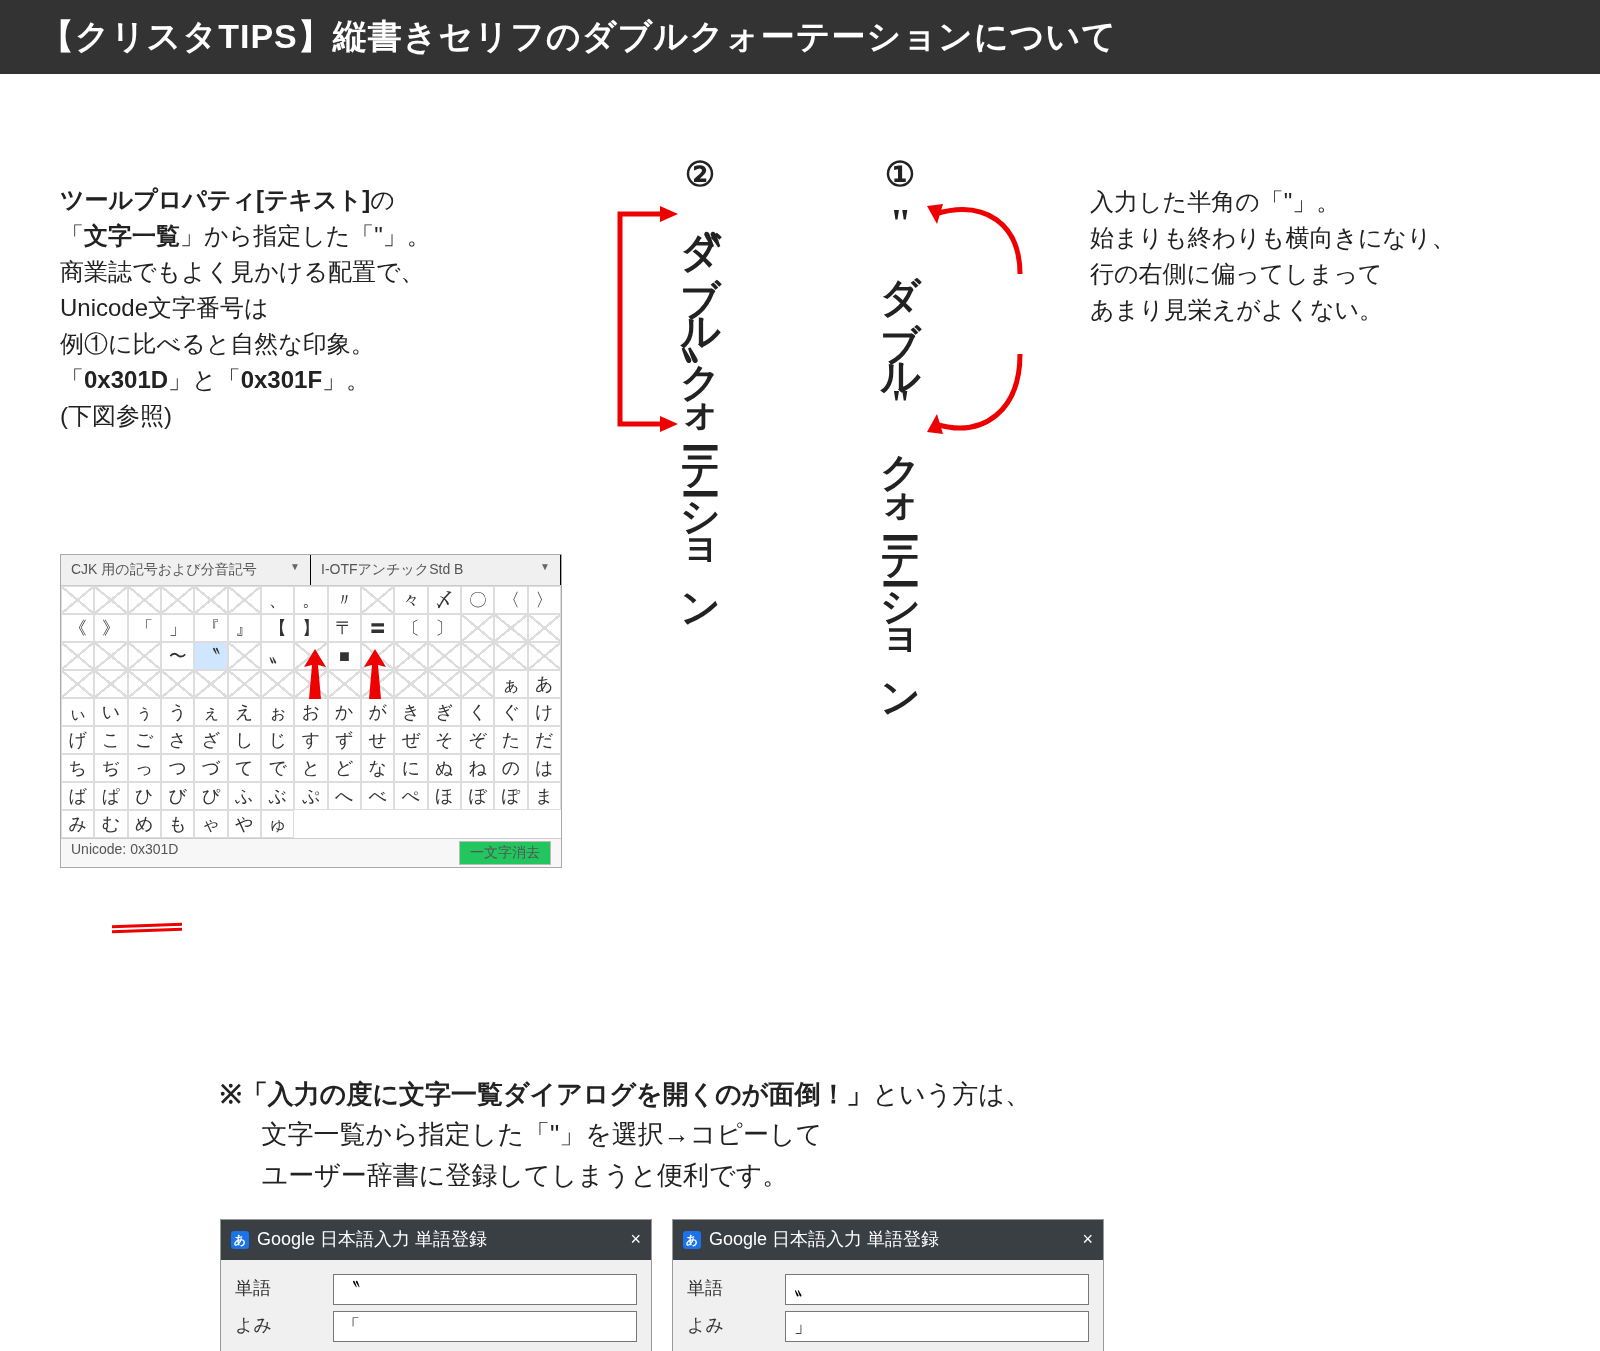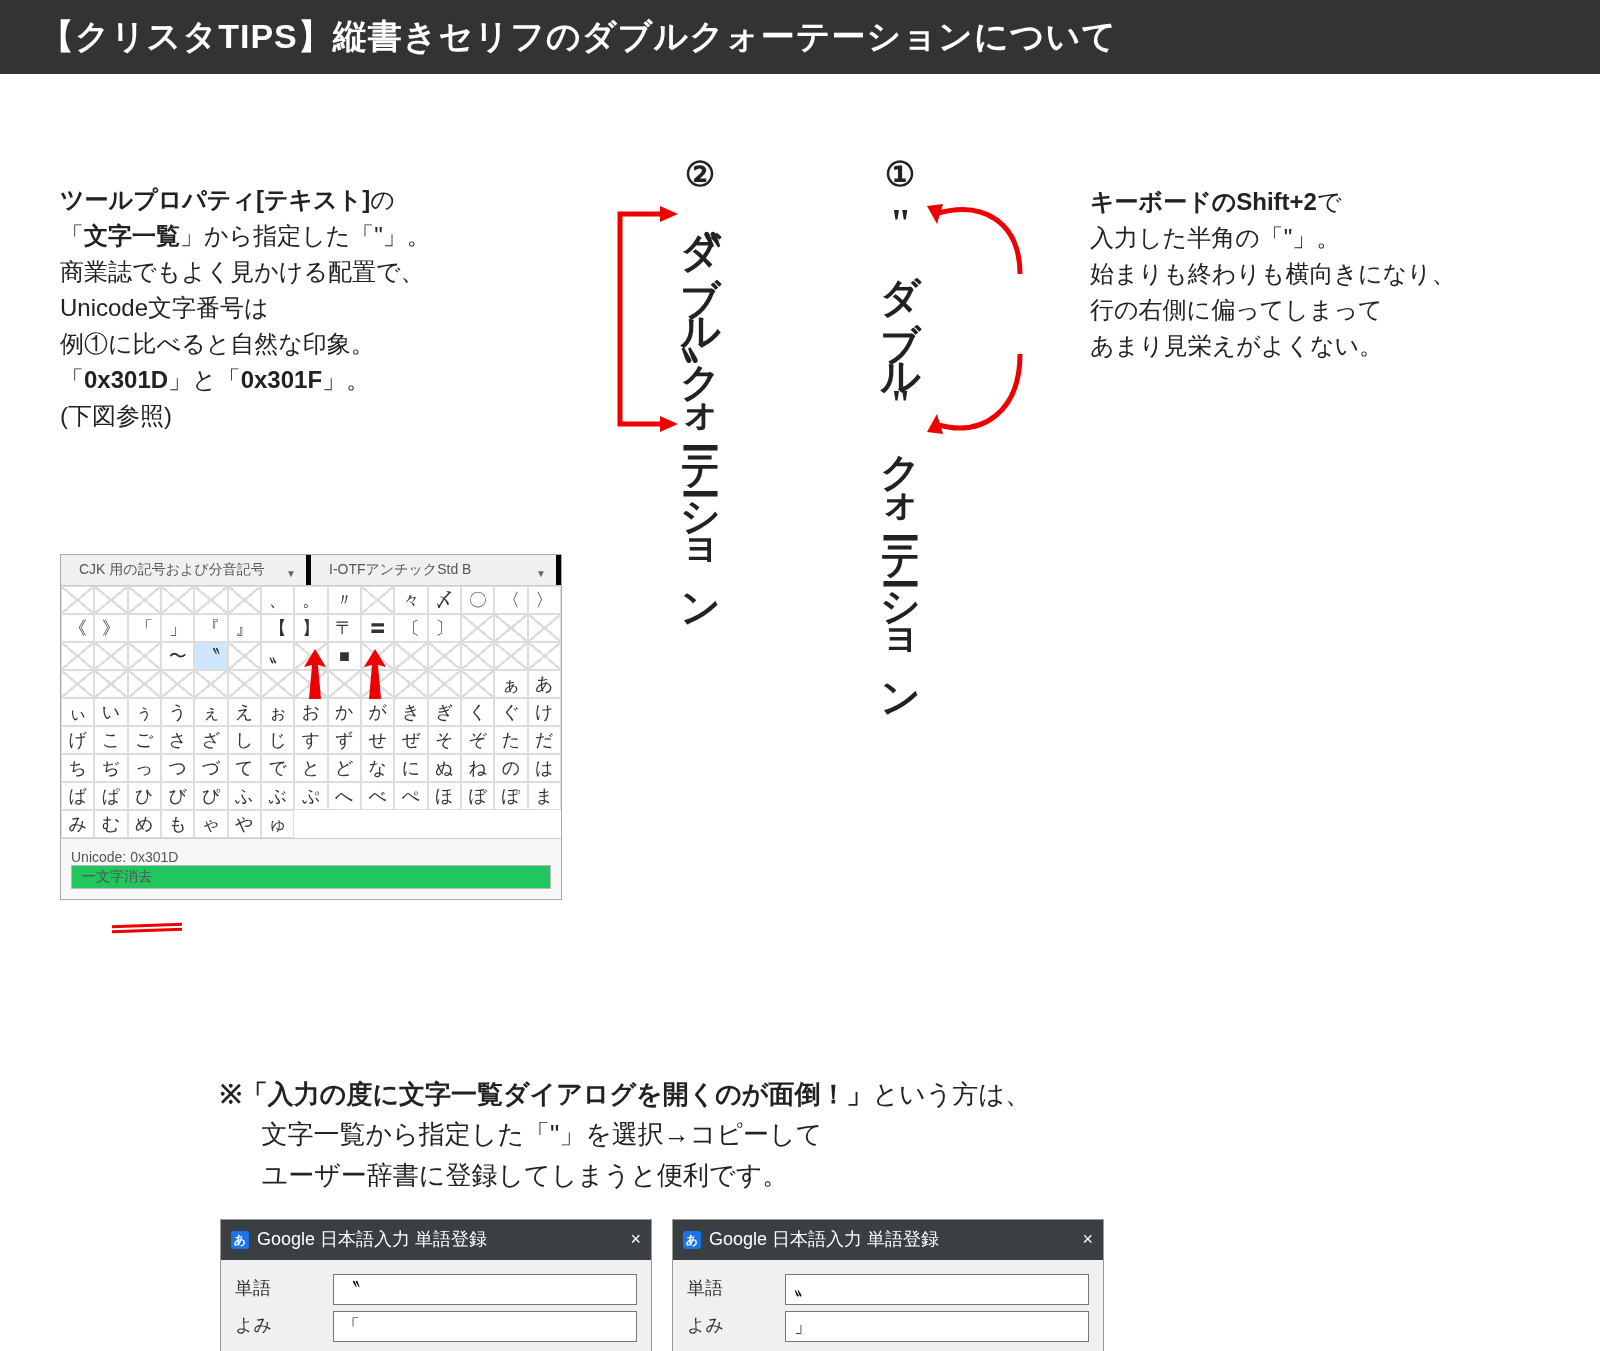--- a/index.html
+++ b/index.html
@@ -74,27 +74,26 @@
     background: #f7f7f7;
     font-size: 14px;
   }
   .palette .toolbar {
     display: flex;
     border-bottom: 1px solid #ccc;
     background: #f0f0f0;
   }
   .palette .dropdown {
     flex: 1;
-    border-right: 5px solid #000000;
+    border-right: 1px solid #000000;
     padding: 6px 10px;
     display: flex;
     justify-content: space-between;
-    align-items: flex-end;
+    align-items: flex-start;
     color: #555;
-    margin-left: 8px;
   }
   .palette .dropdown .chev { font-size: 10px; color:#666;}
   .palette .grid {
     display: grid;
     grid-template-columns: repeat(15, 1fr);
     background:#fff;
   }
   .palette .cell {
     border: 1px solid #ddd;
     height: 26px;
@@ -108,24 +107,23 @@
   .palette .cell.empty {
     color:#ccc;
     background:
       linear-gradient(to top right, transparent 47%, #ddd 47%, #ddd 53%, transparent 53%),
       linear-gradient(to top left, transparent 47%, #ddd 47%, #ddd 53%, transparent 53%);
   }
   .palette .cell.hilite { background:#cfe6ff; }
   .palette .footer {
     display:flex;
     justify-content:space-between;
-    padding:10px 10px;
+    padding:2px 10px;
     border-top:1px solid #ccc;
     color:#555;
-    flex-direction:column;
   }
   .palette .footer .del-btn {
     border:1px solid #bbb;
     padding:2px 10px;
     background:#22c55e;
   }
   .red-underline {
     position:absolute;
     width:70px;
     height:10px;
@@ -188,21 +186,20 @@
     <div><b>ツールプロパティ[テキスト]</b><span>の</span></div>
     <div><span>「</span><b>文字一覧</b><span>」から指定した「"」。</span></div>
     <div>商業誌でもよく見かける配置で、</div>
     <div>Unicode文字番号は</div>
     <div>例①に比べると自然な印象。</div>
     <div><span>「</span><b>0x301D</b><span>」と「</span><b>0x301F</b><span>」。</span></div>
     <div>(下図参照)</div>
   </div>
 
   <div class="caption-right">
-    <div><b>キーボードのShift+2</b><span>で</span></div>
     <div>入力した半角の「"」。</div>
     <div>始まりも終わりも横向きになり、</div>
     <div>行の右側に偏ってしまって</div>
     <div>あまり見栄えがよくない。</div>
   </div>
 
   <div id="vg1" class="vert-group">
     <div class="vert-label">①</div>
     <div class="vert-text">"ダブル"クォーテーション</div>
   </div>

